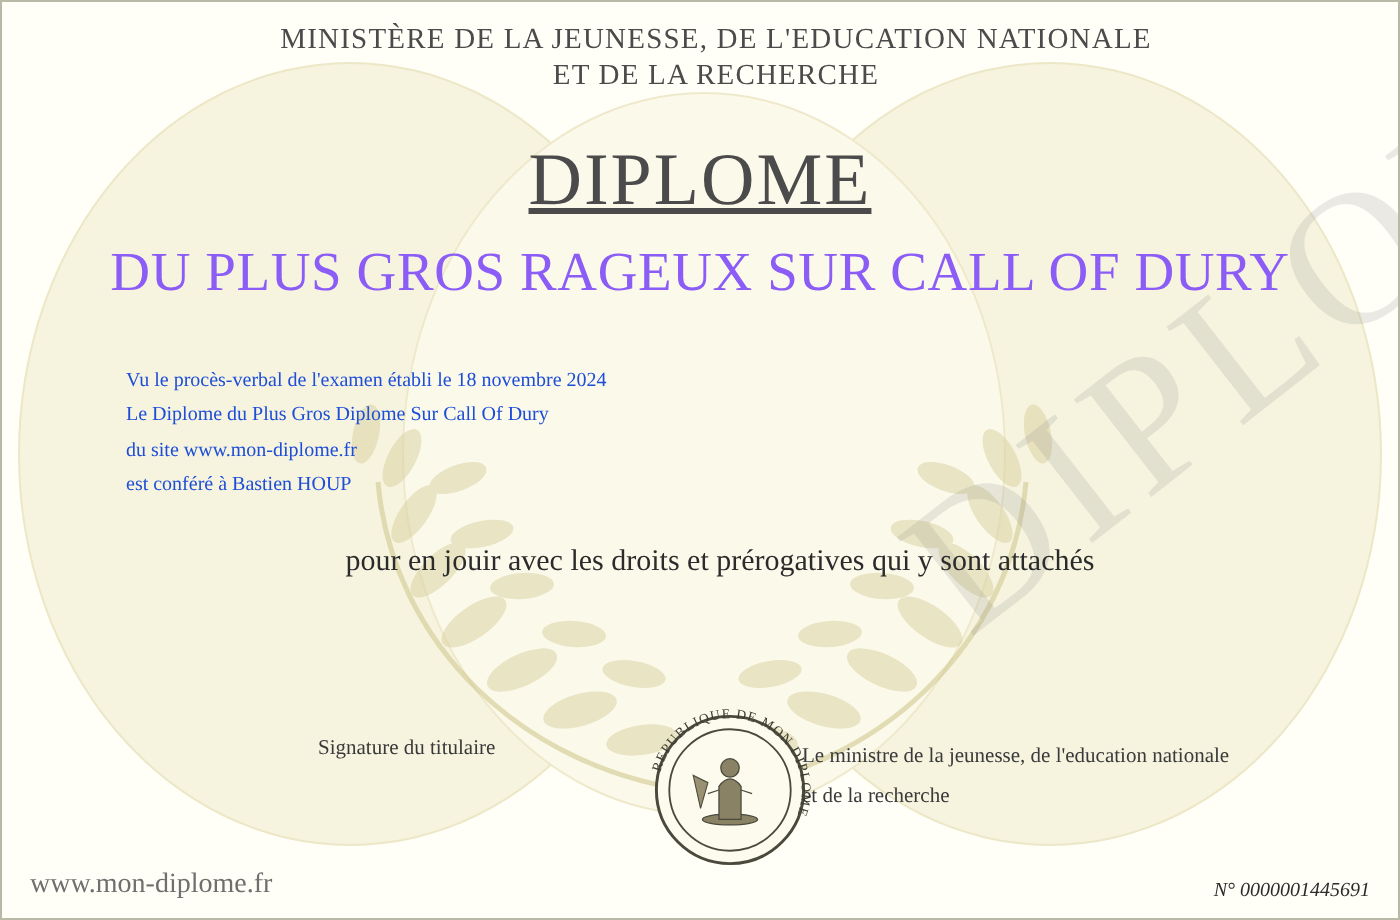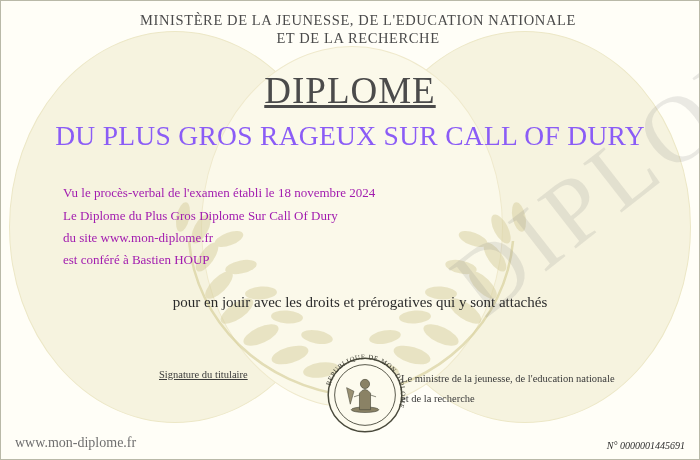--- a/index.html
+++ b/index.html
@@ -101,22 +101,22 @@
   .subtitle {
     text-align: center;
     color: #8b5cf6;
     font-size: 27.5px;
     margin-top: 8px;
     letter-spacing: 0.3px;
     white-space: nowrap;
   }
   .body-block {
     margin: 30px 0 0 62px;
-    color: #a21caf;
-    font-size: 13px;
+    color: #1d4ed8;
+    font-size: 10px;
     line-height: 1.72;
     width: 560px;
   }
   .body-block div { white-space: nowrap; }
   .enjoy {
     text-align: center;
     color: #2b2b2b;
     font-size: 15px;
     margin-top: 22px;
     padding-left: 20px;
@@ -126,21 +126,20 @@
     left: 0;
     top: 368px;
     width: 100%;
     font-size: 10.5px;
     color: #3a3a3a;
   }
   .sig-left {
     position: absolute;
     left: 158px;
     top: 0;
-    text-decoration: underline;
   }
   .sig-right {
     position: absolute;
     left: 400px;
     top: 0;
     line-height: 1.9;
   }
   .stamp {
     position: absolute;
     left: 318px;

